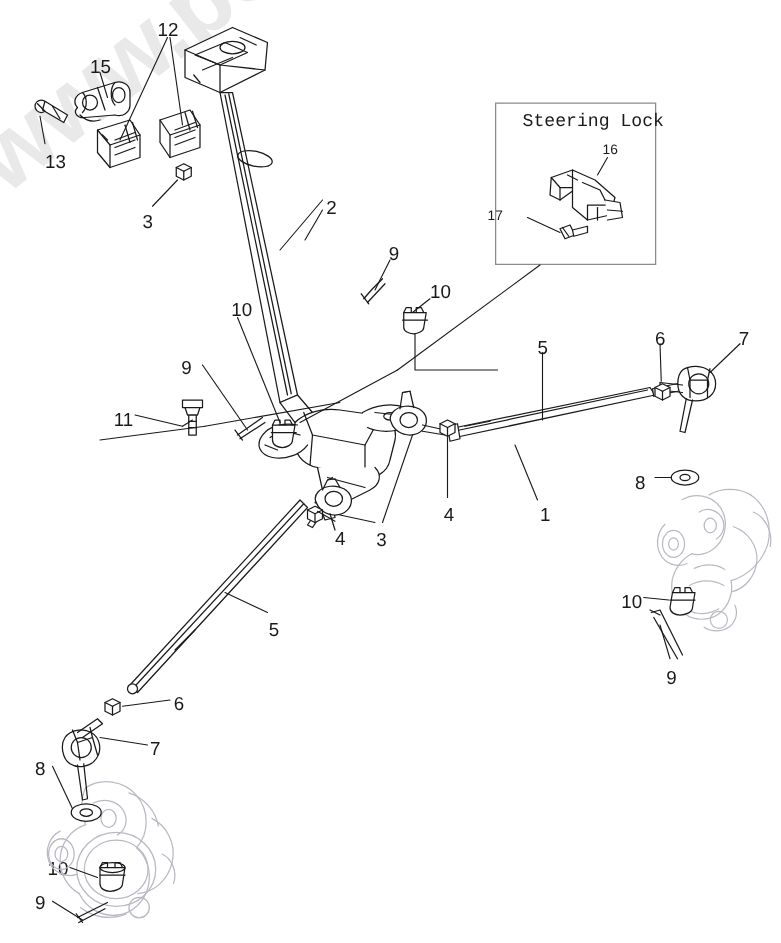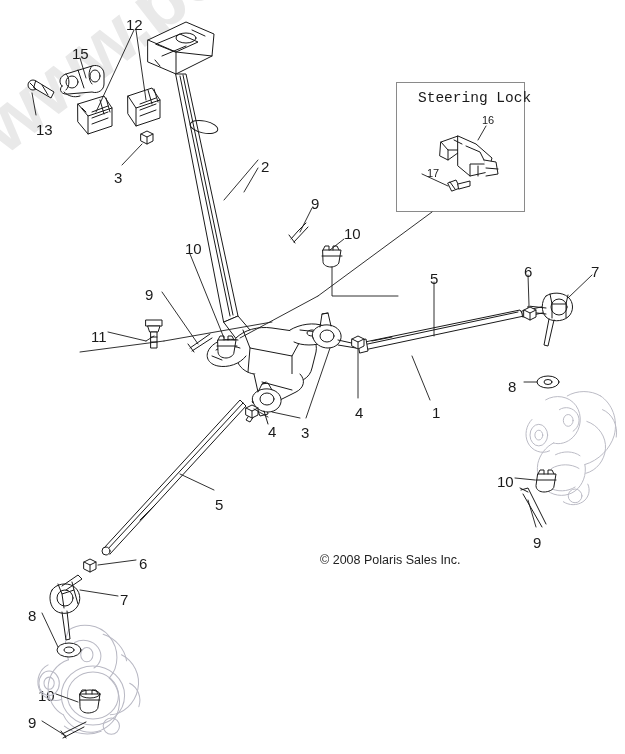--- a/index.html
+++ b/index.html
@@ -490,18 +490,17 @@
     <span class="lbl" style="left:185px;top:241px;">10</span>
     <span class="lbl" style="left:497px;top:474px;">10</span>
     <span class="lbl" style="left:38px;top:688px;">10</span>
     <span class="lbl" style="left:72px;top:46px;">15</span>
     <span class="lbl" style="left:126px;top:17px;text-align:center;">12</span>
     <span class="lbl" style="left:36px;top:122px;">13</span>
     <span class="lbl" style="left:114px;top:170px;">3</span>
     <span class="lbl" style="left:91px;top:329px;">11</span>
 
     <span class="lbl lbl-sm" style="left:482px;top:115px;">16</span>
-    <span class="lbl lbl-sm" style="left:390px;top:168px;margin-left:37px;">17</span>
+    <span class="lbl lbl-sm" style="left:390px;top:168px;">17</span>
   </div>
 
-  <div class="copy" style="left:320px;top:553px;">© 2008 Polaris Sales Inc.</div>
 
 </div>
 
 </body></html>

